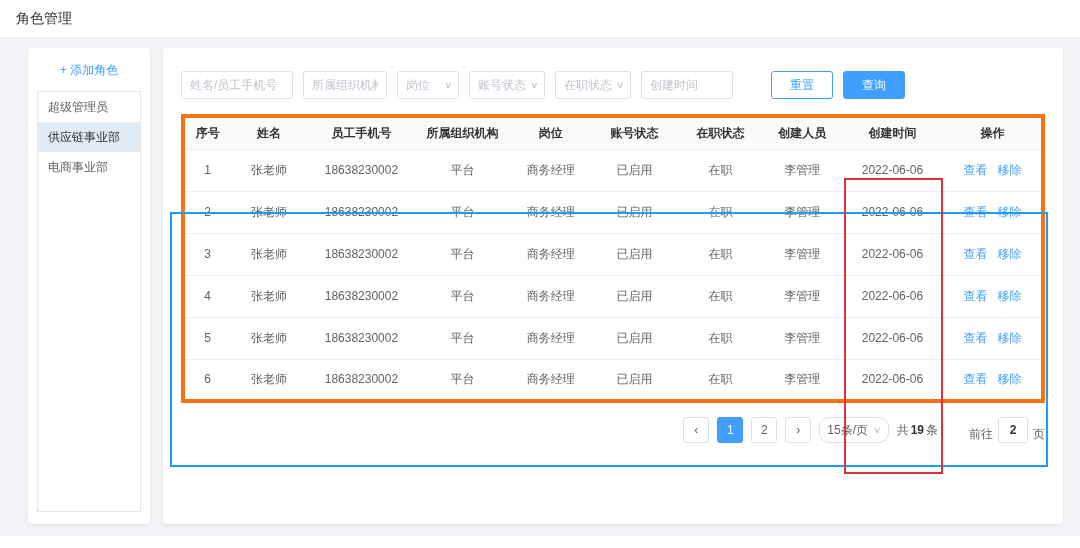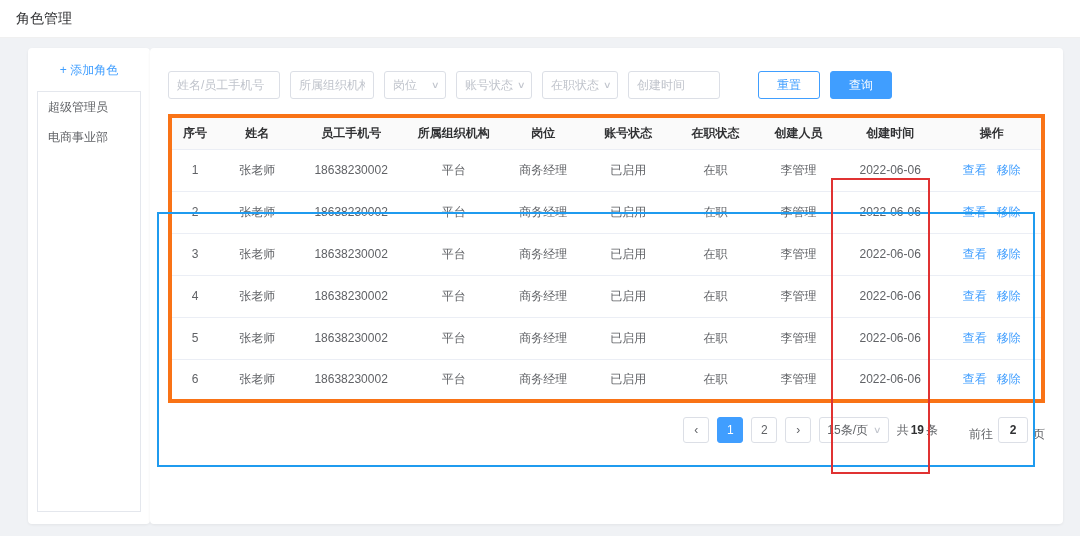--- a/index.html
+++ b/index.html
@@ -2,21 +2,21 @@
 <html><head>
 <meta charset="utf-8">
 <style>
   * { margin:0; padding:0; box-sizing:border-box; }
   html,body { width:1080px; height:548px; overflow:hidden; background:#fff;
     font-family:"Liberation Sans","DejaVu Sans",sans-serif; }
   .page-header { height:38px; background:#fff; display:flex; align-items:center;
     padding:0 16px; border-bottom:1px solid #f0f0f0; }
   .page-title { font-size:14px; color:#303133; }
   .content { height:498px; background:#f0f2f5; padding:10px 17px 12px 28px;
-    display:flex; }
+    display:flex; gap:13px; }
   
   .left-card { width:122px; background:#fff; border-radius:4px;
     box-shadow:0 1px 3px rgba(0,0,0,.06); padding:14px 9px 12px;
     display:flex; flex-direction:column; }
   .add-role { text-align:center; color:#409eff; font-size:12px; cursor:pointer;
     margin-bottom:12px; }
   .role-list { border:1px solid #e4e7ed; flex:1; overflow:hidden; }
   .role-item { height:30px; line-height:30px; padding:0 10px; font-size:12px;
     color:#606266; cursor:pointer; white-space:nowrap; }
   .role-item.active { background:#e1ecf7; color:#303133; }
@@ -52,21 +52,21 @@
     border-bottom:1px solid #ebeef5; overflow:hidden; white-space:nowrap; }
   .action-link { color:#409eff; cursor:pointer; margin:0 5px; text-decoration:none; }
   
   .pagination { margin-top:14px; display:flex; justify-content:flex-end;
     align-items:center; gap:8px; font-size:12px; color:#606266; }
   .page-btn { min-width:26px; height:26px; border:1px solid #dcdfe6; background:#fff;
     border-radius:3px; color:#606266; font-size:12px; cursor:pointer;
     display:inline-flex; align-items:center; justify-content:center; }
   .page-btn.active { background:#409eff; border-color:#409eff; color:#fff; }
   .page-numbers { display:inline-flex; gap:8px; }
-  .size-select { height:26px; border:1px solid #dcdfe6; border-radius:3px; background:#fff;
+  .size-select { height:26px; border:1px solid #dcdfe6; border-radius:10px; background:#fff;
     display:flex; align-items:center; gap:6px; padding:0 7px; cursor:pointer; color:#606266; }
   .total b { color:#303133; padding:0 2px; }
   .jumper { display:inline-flex; align-items:flex-end; gap:5px;margin-left:23px; }
   .jump-input { width:30px; height:26px; border:1px solid #dcdfe6; border-radius:3px;
     text-align:center; font-size:12px; font-weight:bold; color:#303133; outline:none; }
   
   .overlay { position:absolute; border:2px solid transparent; pointer-events:none;
     z-index:5; }
 </style>
 </head>
@@ -75,20 +75,21 @@
 <div class="page-header">
   <span class="page-title">角色管理</span>
 </div>
 
 <div class="content">
 
   <div class="left-card">
     <div class="add-role">+ 添加角色</div>
     <div class="role-list">
         <div class="role-item">超级管理员</div>
+        <div class="role-item active">供应链事业部</div>
         <div class="role-item">电商事业部</div>
       </div>
   </div>
 
   <div class="main-card">
 
 
 
     <div class="filter-row">
       <input class="f-input w-name" placeholder="姓名/员工手机号" style="">

